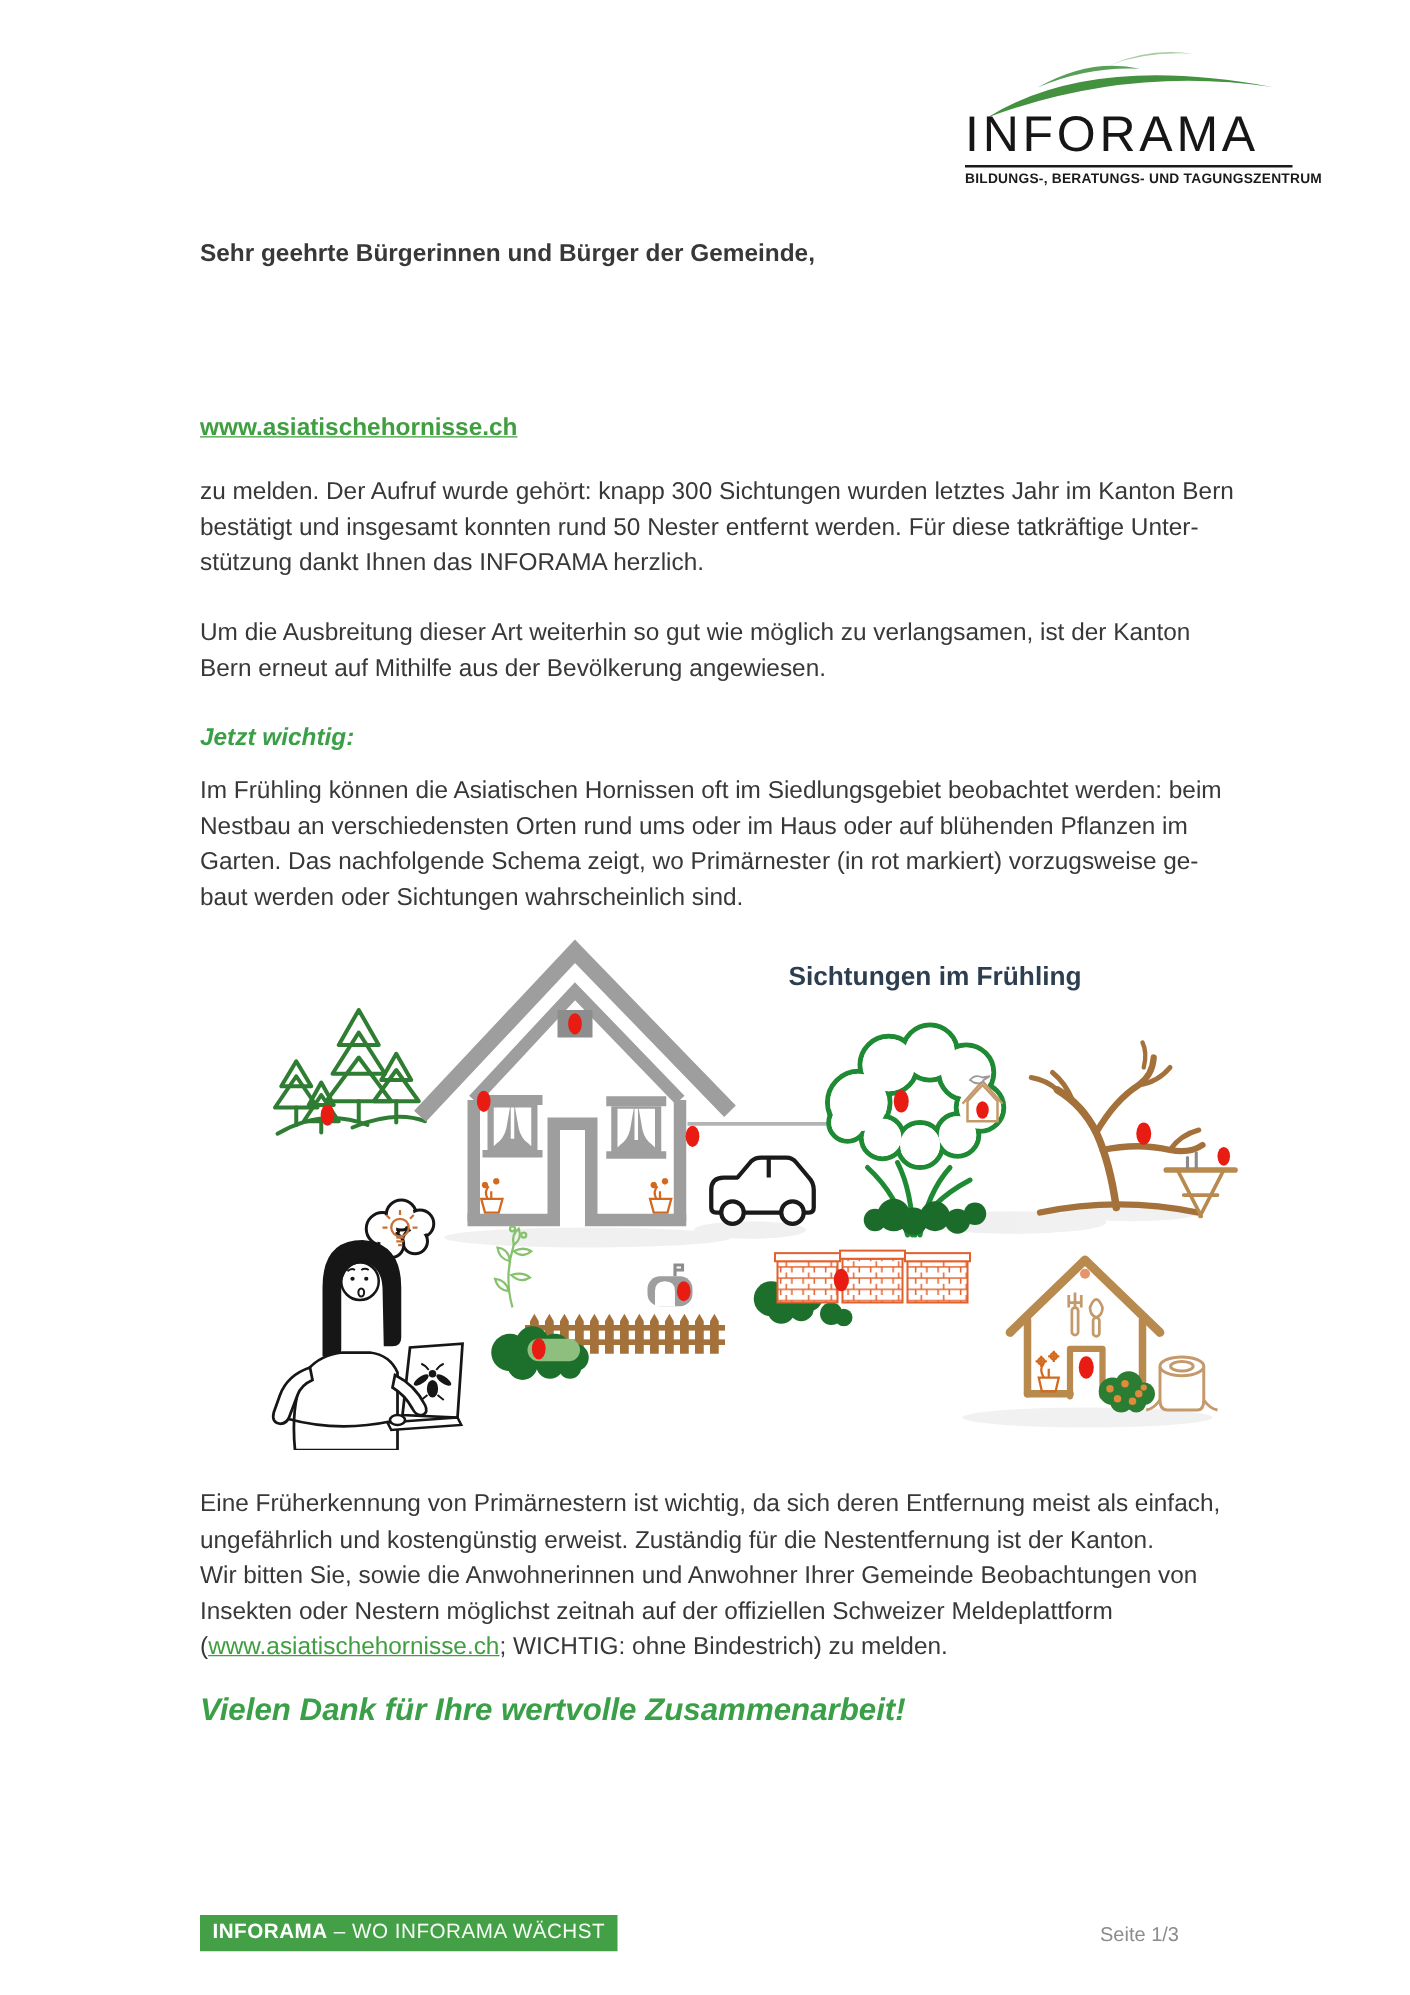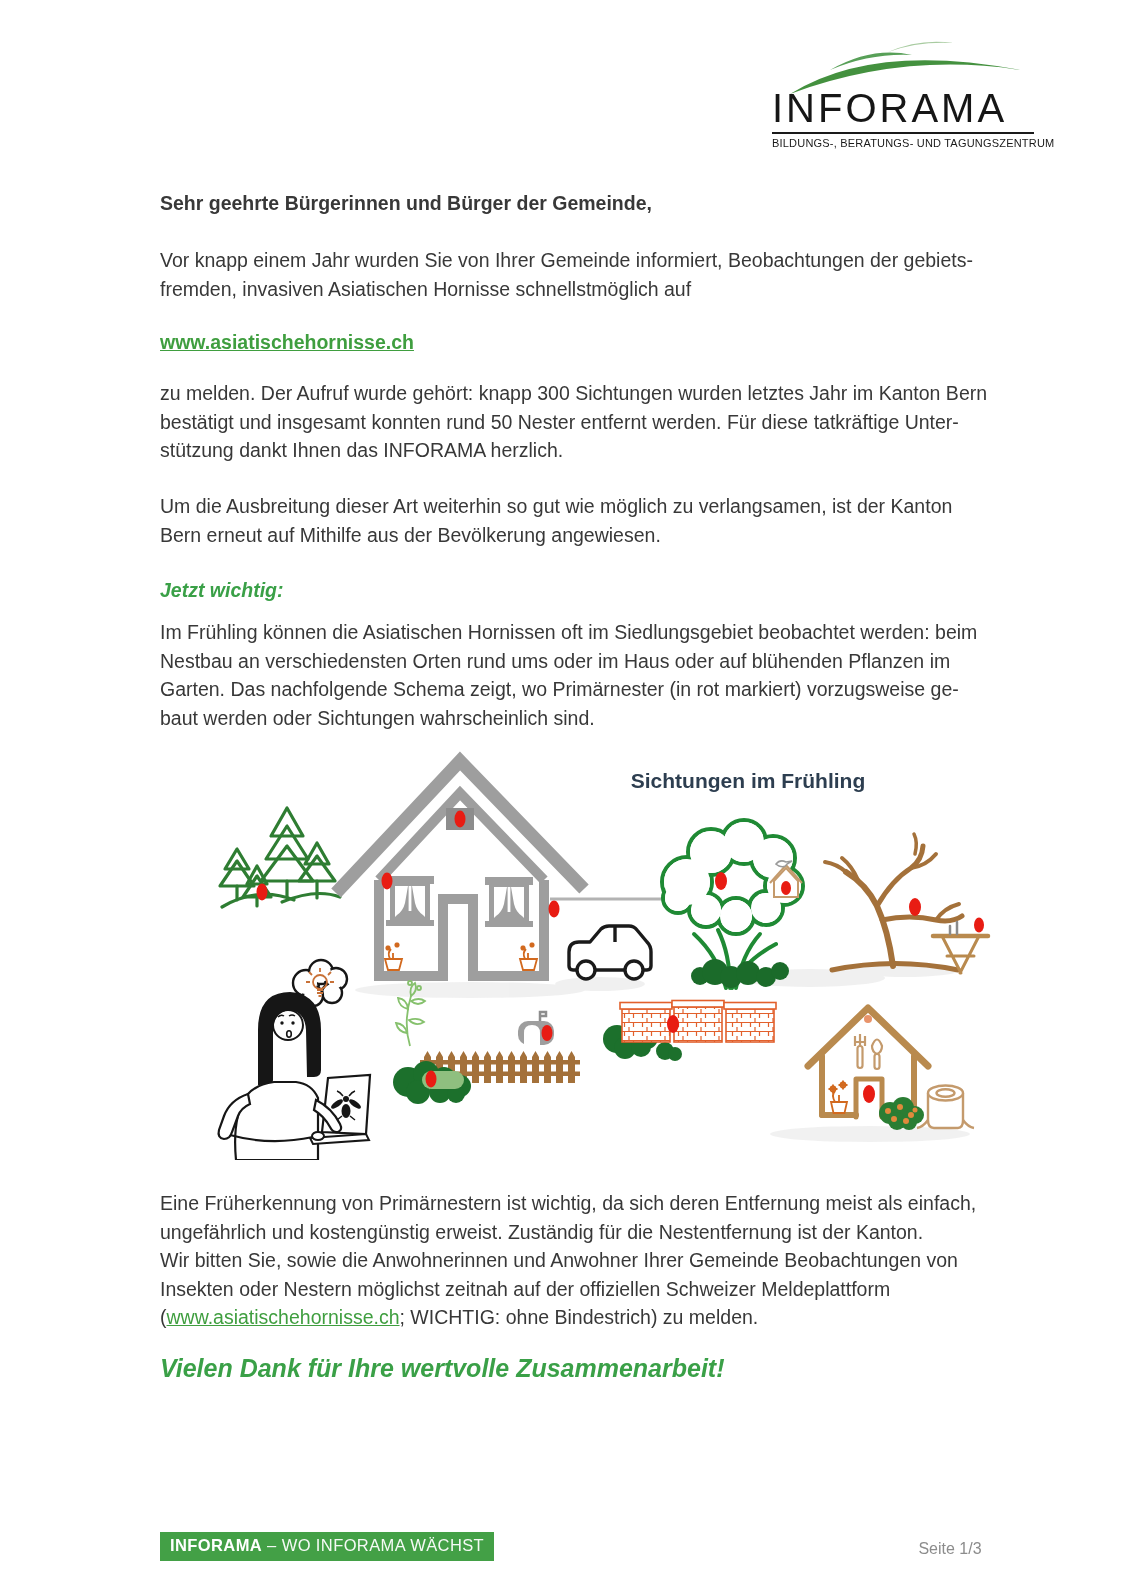--- a/index.html
+++ b/index.html
@@ -11,21 +11,21 @@
   }
   
   .logo { position:absolute; left:772px; top:34px; width:264px; text-align:left; }
   .logo-arcs { display:block; margin-left:6px; margin-bottom:-10px; }
   .logo-name {
     font-size:40px; letter-spacing:3px; color:#161616; font-weight:400;
     line-height:44px; white-space:nowrap;
   }
   .logo-rule { border:none; border-top:2px solid #1a1a1a; margin:2px 0 3px 0; width:262px; }
   .logo-tagline {
-    font-size:11px; font-weight:400; color:#1a1a1a; letter-spacing:0.2px; white-space:nowrap;
+    font-size:11px; font-weight:700; color:#1a1a1a; letter-spacing:0.2px; white-space:nowrap;
   }
   
   .tblock { position:absolute; left:160px; width:880px; font-size:19.5px; line-height:28.5px; white-space:pre-line; }
   .salutation { top:189px;font-weight:bold; }
   .para1 { top:246px; }
   .link-line { position:absolute; left:160px; top:328px; font-size:19.5px; line-height:28.5px; }
   a.doc-link { color:#3f9e3f; font-weight:700; text-decoration:underline; }
   a.doc-link-inline { color:#3f9e3f; font-weight:400; text-decoration:underline; }
   .para2 { top:379px; }
   .para3 { top:492px; }
@@ -37,43 +37,41 @@
     color:#3aa047; font-weight:700; font-style:italic; }
   
   .scene { position:absolute; left:170px; top:730px; width:840px; height:430px; }
   
   .footer-banner {
     position:absolute; left:160px; top:1532px; background:#43a046; color:#ffffff;
     padding:4px 10px 6px 10px; font-size:16.5px; line-height:19px; letter-spacing:0.4px; white-space:nowrap;
   }
   .footer-brand { font-weight:800; }
   .footer-slogan { font-weight:400; opacity:0.95; }
-  .page-number { position:absolute; left:880px; top:1540px; width:140px; text-align:center;
+  .page-number { position:absolute; left:880px; top:1540px; width:140px; text-align:left;
     font-size:16px; color:#8c8c8c; }
 </style>
 </head>
 <body>
 
 <div class="page">
 
   <div class="logo">
     <svg class="logo-arcs" width="262" height="62" viewBox="0 0 262 62">
       <path d="M12,60 Q95,8 242,36 Q125,18 12,60 Z" fill="#44913f"></path>
       <path d="M52,36 Q94,12 134,21 Q92,19 52,36 Z" fill="#58a058"></path>
       <path d="M110,18 Q142,4 176,9 Q140,7 110,18 Z" fill="#a8cba0"></path>
     </svg>
     <div class="logo-name">INFORAMA</div>
     <hr class="logo-rule">
     <div class="logo-tagline">BILDUNGS-, BERATUNGS- UND TAGUNGSZENTRUM</div>
   </div>
 
   <div class="tblock salutation">Sehr geehrte Bürgerinnen und Bürger der Gemeinde,</div>
 
-  <div class="tblock para1">Vor knapp einem Jahr wurden Sie von Ihrer Gemeinde informiert, Beobachtungen der gebiets-
-fremden, invasiven Asiatischen Hornisse schnellstmöglich auf</div>
 
   <div class="link-line">
     <a class="doc-link" href="#">www.asiatischehornisse.ch</a>
   </div>
 
   <div class="tblock para2">zu melden. Der Aufruf wurde gehört: knapp 300 Sichtungen wurden letztes Jahr im Kanton Bern
 bestätigt und insgesamt konnten rund 50 Nester entfernt werden. Für diese tatkräftige Unter-
 stützung dankt Ihnen das INFORAMA herzlich.</div>
 
   <div class="tblock para3">Um die Ausbreitung dieser Art weiterhin so gut wie möglich zu verlangsamen, ist der Kanton

